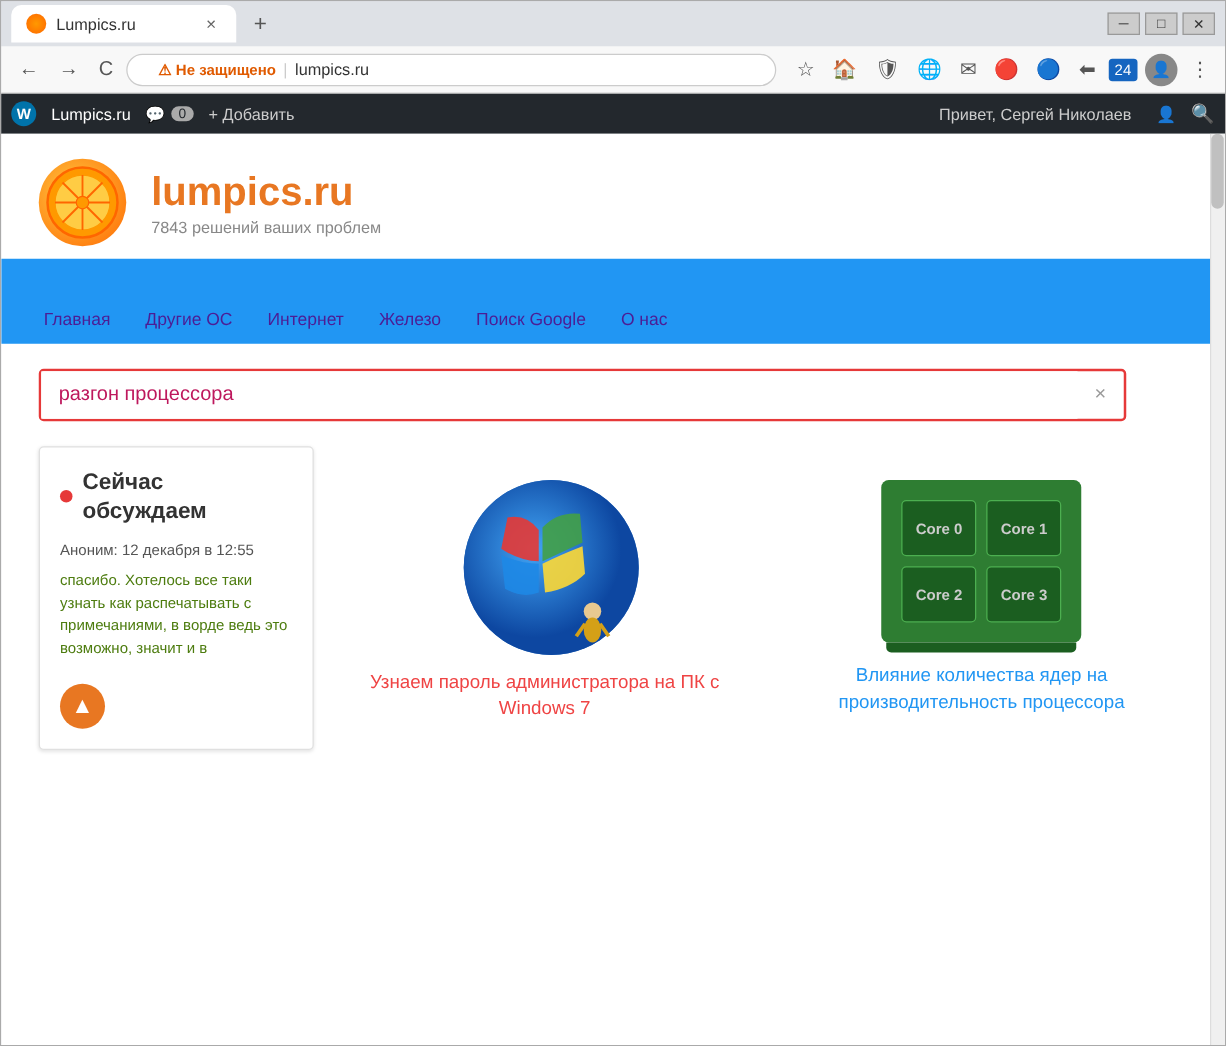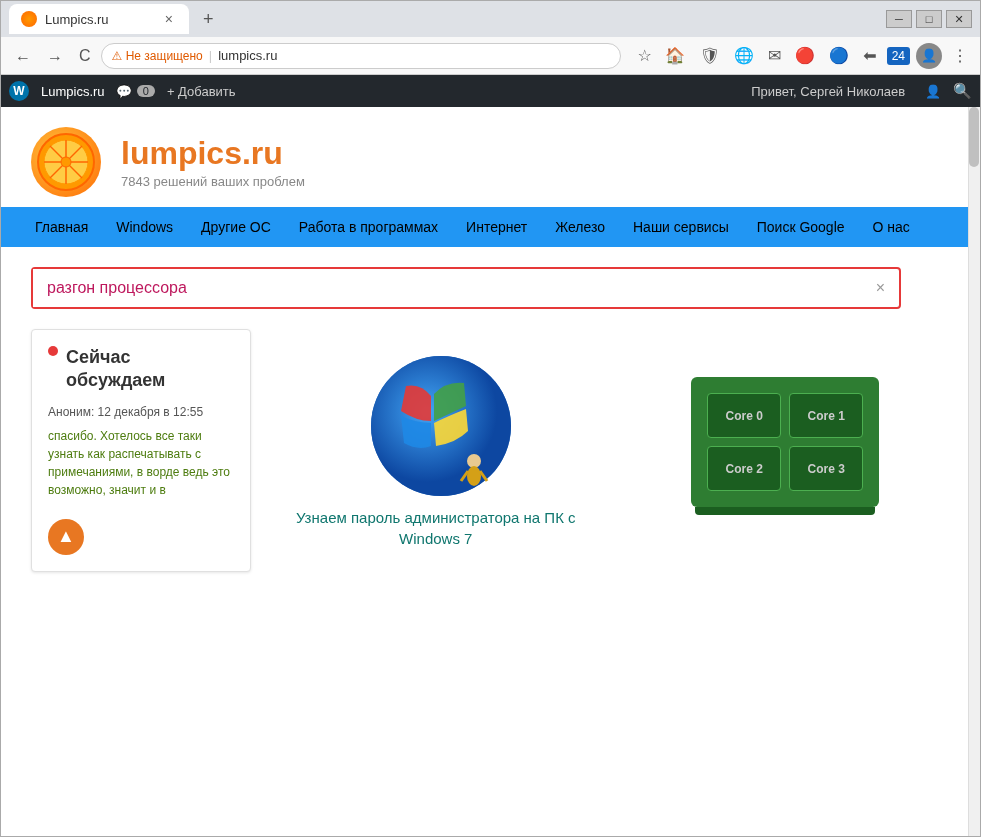--- a/index.html
+++ b/index.html
@@ -15,21 +15,21 @@
     .tab-title { font-size: 13px; color: #333; }
     .tab-close { margin-left: auto; color: #666; font-size: 14px; cursor: pointer; padding: 2px 4px; }
     .tab-new { background: none; border: none; color: #555; font-size: 18px; cursor: pointer; padding: 4px 8px; }
     .window-controls { margin-left: auto; display: flex; gap: 4px; }
     .win-btn { width: 26px; height: 18px; display: flex; align-items: center; justify-content: center; font-size: 11px; color: #333; cursor: pointer; background: #ccc; border: 1px solid #999; }
 
     
     .nav-bar { background: #f8f8f8; height: 38px; display: flex; align-items: center; padding: 0 8px; gap: 4px; border-bottom: 1px solid #ccc; }
     .nav-btn { background: none; border: none; color: #555; font-size: 16px; cursor: pointer; padding: 4px 6px; border-radius: 4px; }
     .address-bar { flex: 1; height: 26px; border: 1px solid #ccc; border-radius: 13px; background: #fff; display: flex; align-items: center; padding: 0 10px; font-size: 13px; color: #333; gap: 6px; }
-    .security-warning { color: #e05a00; font-size: 12px; font-weight: normal; }
+    .security-warning { color: #e05a00; font-size: 12px; font-weight: bold; margin-left: 15px; }
     .address-text { color: #333; font-size: 13px; }
     .nav-icons { display: flex; align-items: center; gap: 6px; margin-left: 8px; }
     .nav-icon-btn { background: none; border: none; cursor: pointer; font-size: 16px; color: #555; padding: 2px 4px; }
 
     
     .wp-toolbar { background: #23282d; height: 32px; display: flex; align-items: center; padding: 0 8px; gap: 12px; color: #aaa; font-size: 13px; }
     .wp-toolbar-item { display: flex; align-items: center; gap: 4px; color: #ccc; cursor: pointer; font-size: 13px; }
     .wp-logo { background: #0073aa; color: #fff; width: 20px; height: 20px; border-radius: 50%; display: flex; align-items: center; justify-content: center; font-size: 12px; font-weight: bold; }
     .wp-site-name { color: #fff; }
     .wp-badge { background: #aaa; color: #23282d; border-radius: 10px; padding: 0 6px; font-size: 11px; }
@@ -44,48 +44,48 @@
 
     
     .site-header { padding: 20px 30px 10px 30px; display: flex; align-items: center; gap: 20px; }
     .site-logo { width: 70px; height: 70px; background: radial-gradient(circle at 40% 40%, #ffcc44, #ff6600); border-radius: 50%; display: flex; align-items: center; justify-content: center; font-size: 36px; flex-shrink: 0; }
     .site-brand { }
     .site-name { font-size: 32px; color: #e87722; font-weight: bold; }
     .site-tagline { font-size: 13px; color: #888; margin-top: 2px; }
 
     
     .main-nav { background: #2196F3; padding: 0 20px; display: flex; flex-wrap: wrap; }
-    .nav-item { color: #000000; padding: 12px 14px; font-size: 14px; cursor: pointer; text-decoration: none; display: block; }
+    .nav-item { color: #4c1d95; padding: 12px 14px; font-size: 14px; cursor: pointer; text-decoration: none; display: block; margin-top: 28px; }
 
     
     .search-section { padding: 20px 30px 10px 30px; }
     .search-wrapper { border: 2px solid #e63939; border-radius: 4px; display: flex; align-items: center; max-width: 870px; background: #fff; }
     .search-input { flex: 1; border: none; outline: none; font-size: 16px; padding: 10px 14px; color: #be185d; }
     .search-clear { padding: 8px 14px; color: #999; font-size: 16px; cursor: pointer; }
 
     
     .cards-section { padding: 10px 30px; display: flex; gap: 20px; }
 
     
     .card-discuss { background: #fff; border: 1px solid #e0e0e0; border-radius: 4px; padding: 16px; width: 220px; flex-shrink: 0; box-shadow: 0 1px 3px rgba(0,0,0,0.1); }
-    .card-discuss-title { display: flex; align-items: flex-start; gap: 8px; font-size: 18px; font-weight: bold; color: #333; margin-bottom: 12px; line-height: 1.3; }
+    .card-discuss-title { display: flex; align-items: center; gap: 8px; font-size: 18px; font-weight: bold; color: #333; margin-bottom: 12px; line-height: 1.3; }
     .red-dot { width: 10px; height: 10px; background: #e63939; border-radius: 50%; flex-shrink: 0; }
     .discuss-meta { font-size: 12px; color: #555; margin-bottom: 8px; }
     .discuss-text { font-size: 12px; color: #4d7c0f; line-height: 1.5; }
     .discuss-avatar { width: 36px; height: 36px; background: #e87722; border-radius: 50%; display: flex; align-items: center; justify-content: center; color: #fff; font-size: 18px; margin-top: 8px; }
 
     
     .card-windows { flex: 1; display: flex; flex-direction: column; align-items: center; justify-content: center; min-width: 200px; }
     .windows-logo { width: 140px; height: 140px; position: relative; margin-bottom: 16px; }
-    .card-title { font-size: 15px; color: #0f766e; text-align: center; line-height: 1.4; }
+    .card-title { font-size: 15px; color: #ef4444; text-align: center; line-height: 1.4; }
 
     
     .card-cpu { flex: 1; display: flex; flex-direction: column; align-items: center; justify-content: center; min-width: 200px; }
     .cpu-image { position: relative; margin-bottom: 16px; }
-    .cpu-board { background: #2e7d32; width: 188px; height: 130px; border-radius: 6px; display: grid; grid-template-columns: 1fr 1fr; grid-template-rows: 1fr 1fr; gap: 8px; padding: 16px; position: relative; }
+    .cpu-board { background: #2e7d32; width: 160px; height: 130px; border-radius: 6px; display: grid; grid-template-columns: 1fr 1fr; grid-template-rows: 1fr 1fr; gap: 8px; padding: 16px; position: relative; }
     .cpu-core { background: #1b5e20; border-radius: 4px; display: flex; align-items: center; justify-content: center; color: #ccc; font-size: 12px; font-weight: bold; border: 1px solid #4caf50; }
     .cpu-board::before { content: ''; position: absolute; bottom: -8px; left: 4px; right: 4px; height: 8px; background: #1b5e20; border-radius: 0 0 4px 4px; }
     .card-cpu-title { font-size: 15px; color: #2196f3; text-align: center; line-height: 1.4; }
   </style>
 </head>
 <body>
 
 <div class="browser-frame">
 
   <div class="title-bar">
@@ -159,26 +159,23 @@
         </svg>
       </div>
       <div class="site-brand">
         <div class="site-name">lumpics.ru</div>
         <div class="site-tagline">7843 решений ваших проблем</div>
       </div>
     </div>
 
     <nav class="main-nav">
       <a class="nav-item">Главная</a>
-      <a class="nav-item">Windows</a>
       <a class="nav-item">Другие ОС</a>
-      <a class="nav-item">Работа в программах</a>
       <a class="nav-item">Интернет</a>
       <a class="nav-item">Железо</a>
-      <a class="nav-item">Наши сервисы</a>
       <a class="nav-item">Поиск Google</a>
       <a class="nav-item">О нас</a>
     </nav>
 
     <div class="search-section">
       <div class="search-wrapper">
         <input class="search-input" type="text" value="разгон процессора" style="">
         <span class="search-clear">×</span>
       </div>
     </div>
@@ -232,20 +229,21 @@
 
       <div class="card-cpu">
         <div class="cpu-image">
           <div class="cpu-board">
             <div class="cpu-core">Core 0</div>
             <div class="cpu-core">Core 1</div>
             <div class="cpu-core">Core 2</div>
             <div class="cpu-core">Core 3</div>
           </div>
         </div>
+        <div class="card-cpu-title">Влияние количества ядер на производительность процессора</div>
       </div>
 
     </div>
 
     <div class="scrollbar-track">
       <div class="scrollbar-thumb"></div>
     </div>
 
   </div>
 </div>

